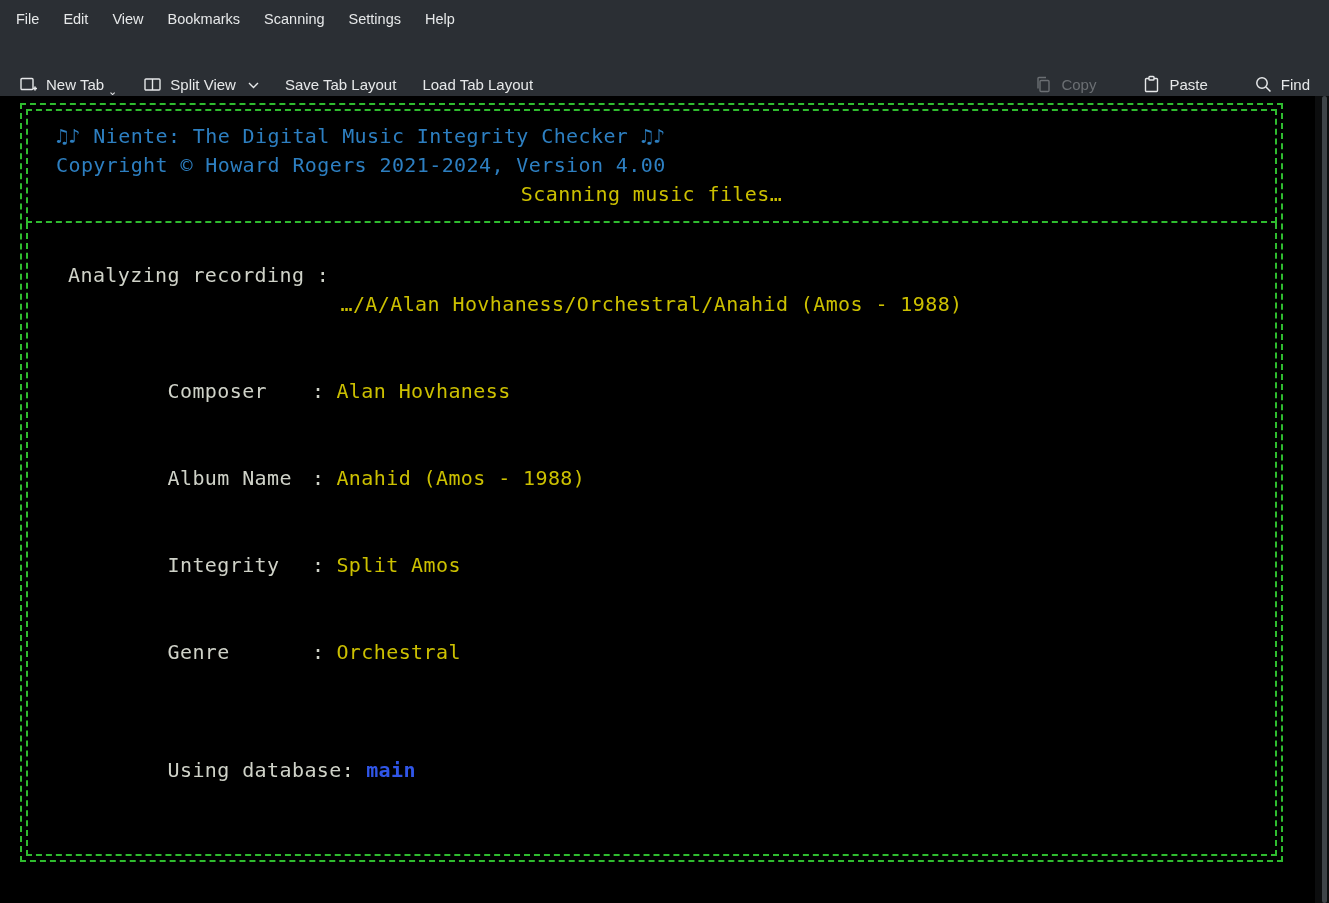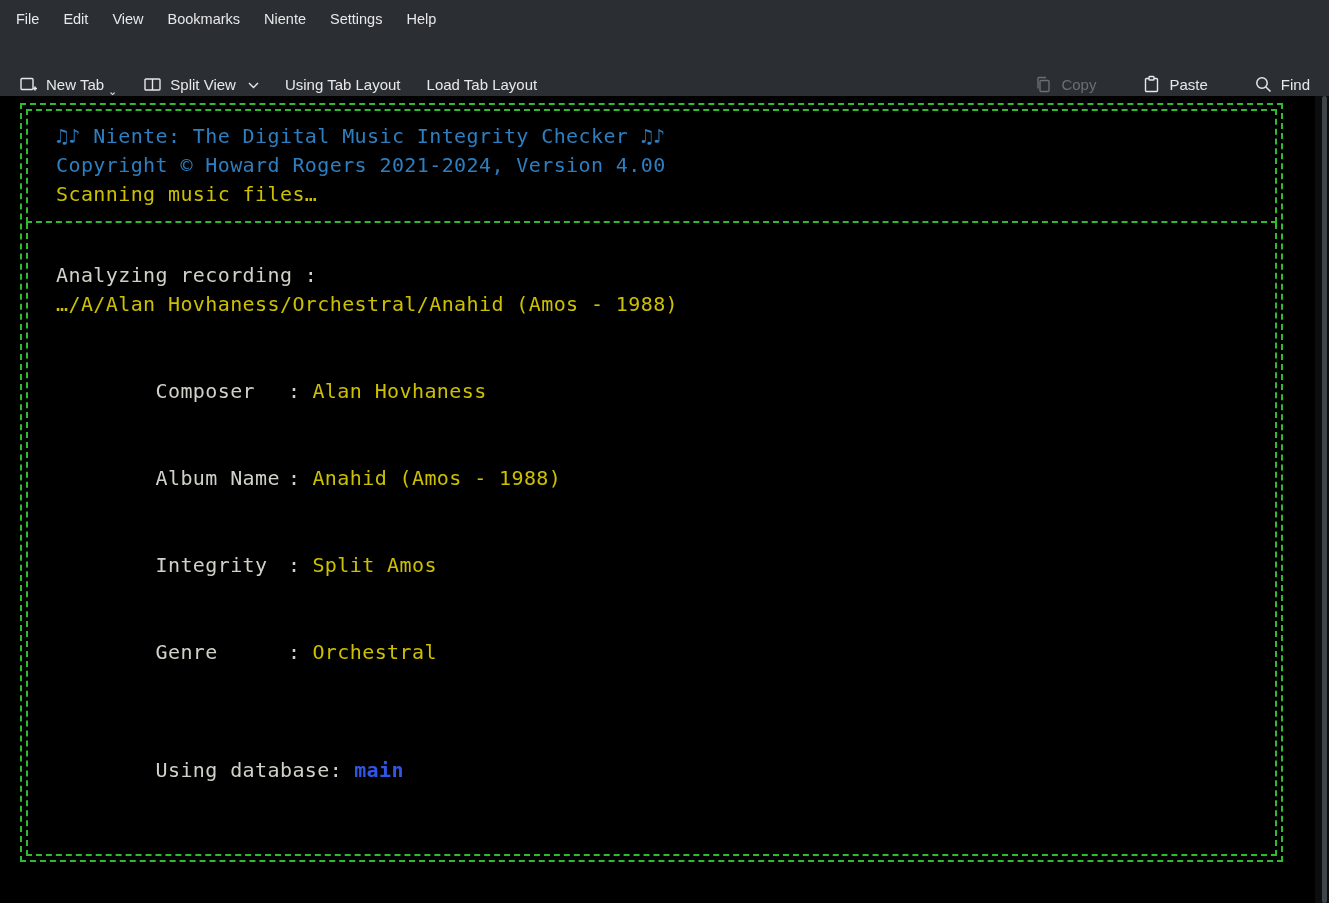--- a/index.html
+++ b/index.html
@@ -46,22 +46,22 @@
   .tui-frame{
     height:100%;border:2px dashed var(--border-green);
     padding:4px;display:flex;flex-direction:column;
   }
   .box{border:2px dashed var(--border-green);}
   .header-box{padding:11px 28px 12px 28px;}
   .main-box{border-top:none;flex:1;display:flex;flex-direction:column;padding:38px 28px 40px 28px;}
 
   .line{white-space:pre;}
   .c-blue{color:var(--title-blue);}
-  .c-yellow{color:var(--value-yellow);}
-  .c-gray{color:var(--label-gray);}
+  .c-yellow{color:var(--value-yellow);text-align:center;}
+  .c-gray{color:var(--label-gray);margin-left:12px;}
   .c-accent{color:var(--accent-blue);font-weight:bold;}
   .spacer-line{height:29px;}
   .flabel{display:inline-block;width:11ch;}
   .fsep{margin-right:12px;}
   .db-line{margin-top:auto;}
   .ml1{margin-left:12px;}
 
   
   .scrollbar{
     position:absolute;top:0;right:0;width:14px;height:100%;background:#0c0d0e;
@@ -72,21 +72,21 @@
   }
 </style>
 </head>
 <body>
 
 <div class="menubar">
   <span class="menu-item">File</span>
   <span class="menu-item">Edit</span>
   <span class="menu-item">View</span>
   <span class="menu-item">Bookmarks</span>
-  <span class="menu-item">Niente</span>
+  <span class="menu-item">Scanning</span>
   <span class="menu-item">Settings</span>
   <span class="menu-item">Help</span>
 </div>
 
 <div class="toolbar">
   <div class="tb-group left">
     <div class="tb-btn">
       <span>
         <svg width="19" height="19" viewBox="0 0 19 19" fill="none" stroke="#e6e8e9" stroke-width="1.4">
           <rect x="2" y="3.5" width="12" height="11" rx="1"></rect>
@@ -104,21 +104,21 @@
         </svg>
       </span>
       <span>Split View</span>
       <span class="chev">
         <svg width="11" height="7" viewBox="0 0 11 7" fill="none" stroke="#e6e8e9" stroke-width="1.4">
           <path d="M1 1 L5.5 5.5 L10 1"></path>
         </svg>
       </span>
     </div>
     <div class="tb-btn">
-      <span>Using Tab Layout</span>
+      <span>Save Tab Layout</span>
     </div>
     <div class="tb-btn">
       <span>Load Tab Layout</span>
     </div>
   </div>
   <div class="tb-group right">
     <div class="tb-btn disabled">
       <span>
         <svg width="19" height="19" viewBox="0 0 19 19" fill="none" stroke="#6b6f73" stroke-width="1.4">
           <rect x="6" y="5.5" width="9" height="11" rx="1"></rect>

